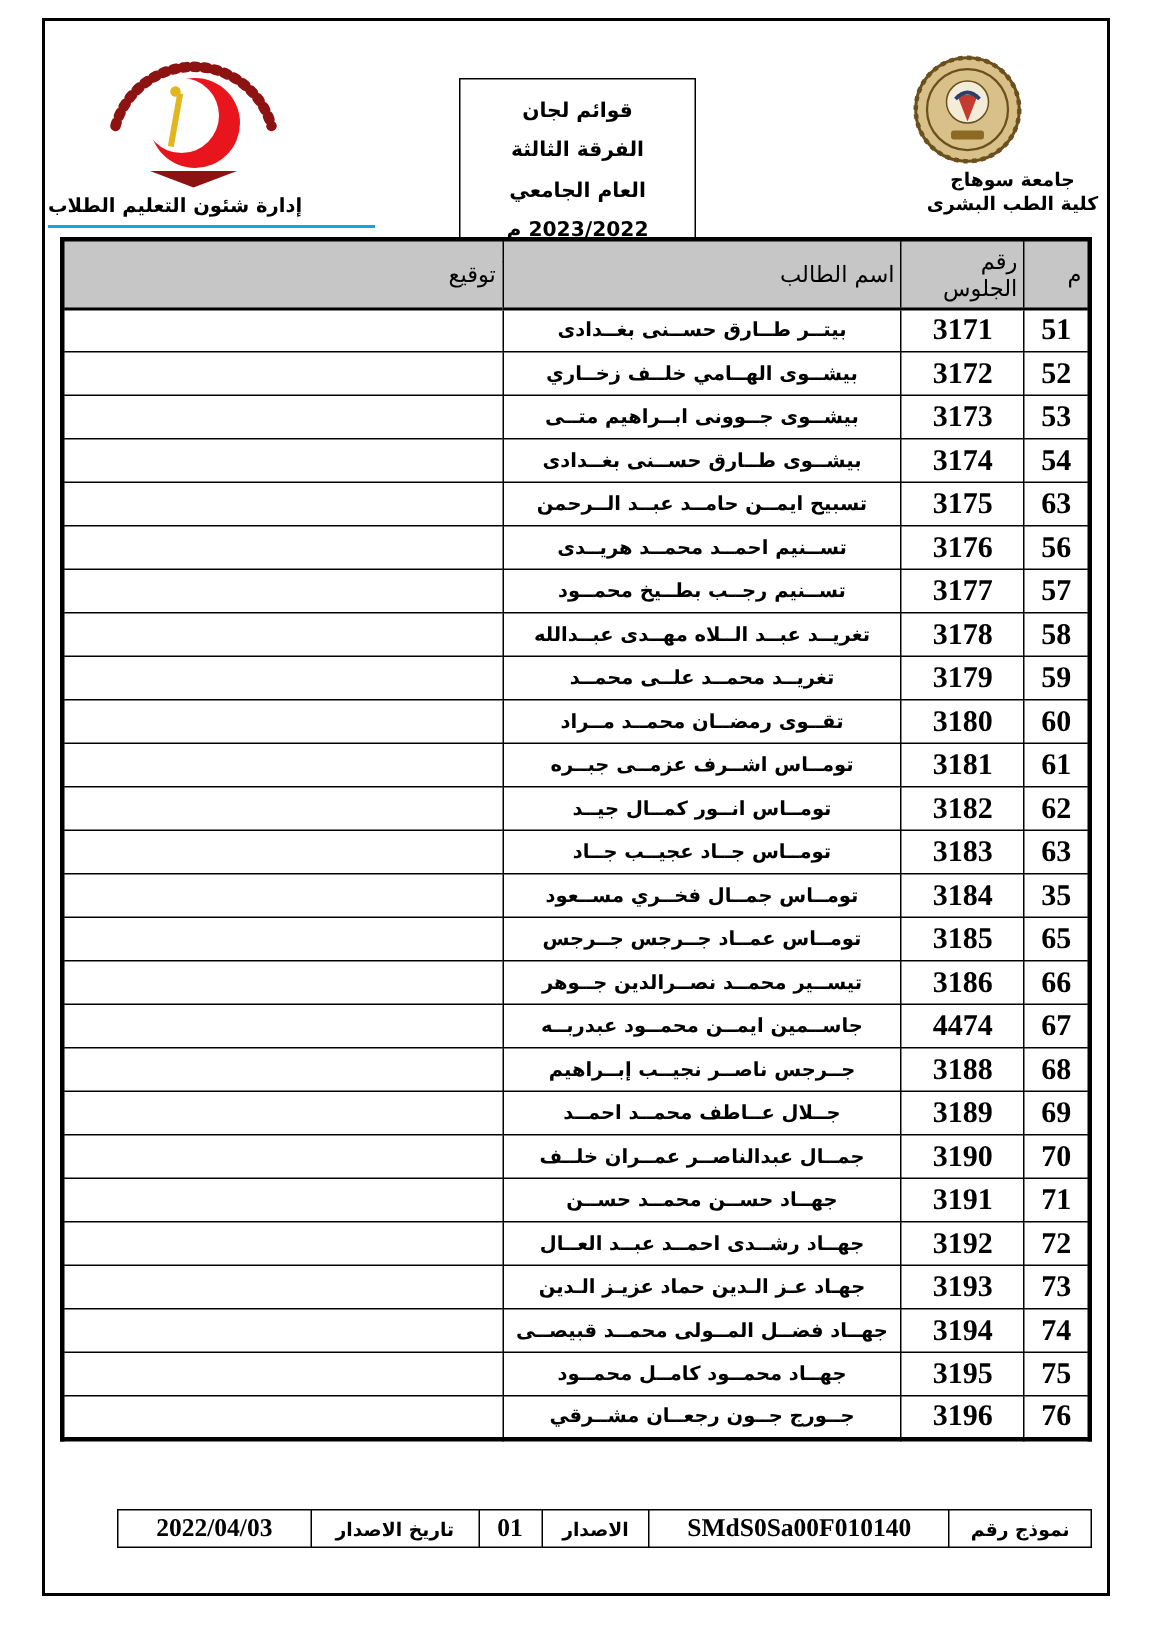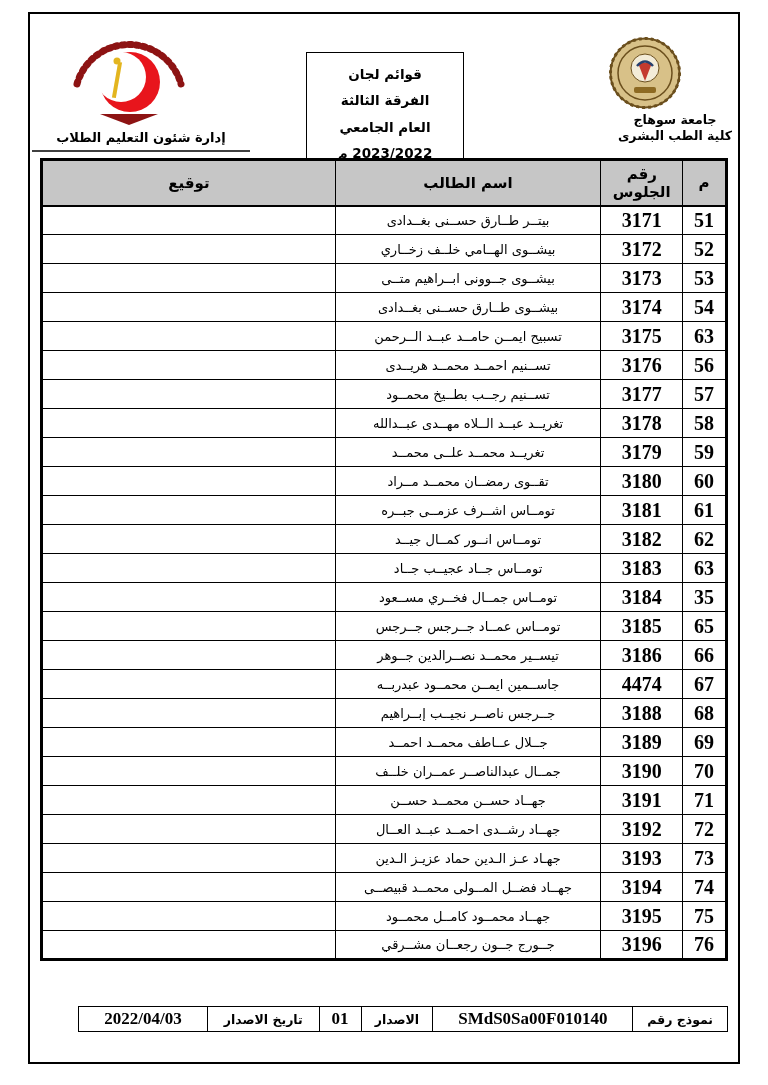--- a/index.html
+++ b/index.html
@@ -18,24 +18,24 @@
     border: 2px solid #000;
   }
   
   .logo-left {
     position: absolute; left: 55px; top: 30px;
     width: 145px; height: 96px;
   }
   .dept-caption {
     position: absolute; left: 32px; top: 130px;
     width: 218px;
-    text-align: center;
+    text-align: left;
     font-size: 13px; font-weight: bold;
     padding-bottom: 5px;
-    border-bottom: 2px solid #404040;
+    border-bottom: 2px solid #0ea5e9;
     direction: rtl;
   }
   .title-box {
     position: absolute; left: 306px; top: 52px;
     width: 158px;
     border: 1.5px solid #000;
     padding: 8px 14px;
     text-align: center;
     font-weight: bold;
     font-size: 13.5px;
@@ -65,39 +65,39 @@
     border-collapse: collapse;
     direction: rtl;
     border: 3px solid #000;
   }
   table.students th {
     background: #c6c6c6;
     border: 1.5px solid #000;
     border-bottom: 2.5px solid #000;
     height: 46px;
     font-size: 15px;
-    font-weight: bold;
-    text-align: center;
+    font-weight: normal;
+    text-align: right;
     vertical-align: middle;
     padding: 0 4px;
   }
   table.students td {
     border: 1px solid #000;
     height: 29px;
     text-align: center;
     vertical-align: middle;
     padding: 0 2px;
   }
   td.cell-serial, td.cell-seat {
     font-family: "Liberation Serif", "DejaVu Serif", serif;
     font-weight: bold;
     font-size: 20px;
   }
   td.cell-name {
-    font-weight: normal;
+    font-weight: bold;
     font-size: 13px;
     white-space: nowrap;
     overflow: hidden;
     margin-top: 20px;
   }
   td.cell-signature { background: #fff; }
   
   table.footer-strip {
     position: absolute; left: 78px; top: 1006px;
     width: 650px;

